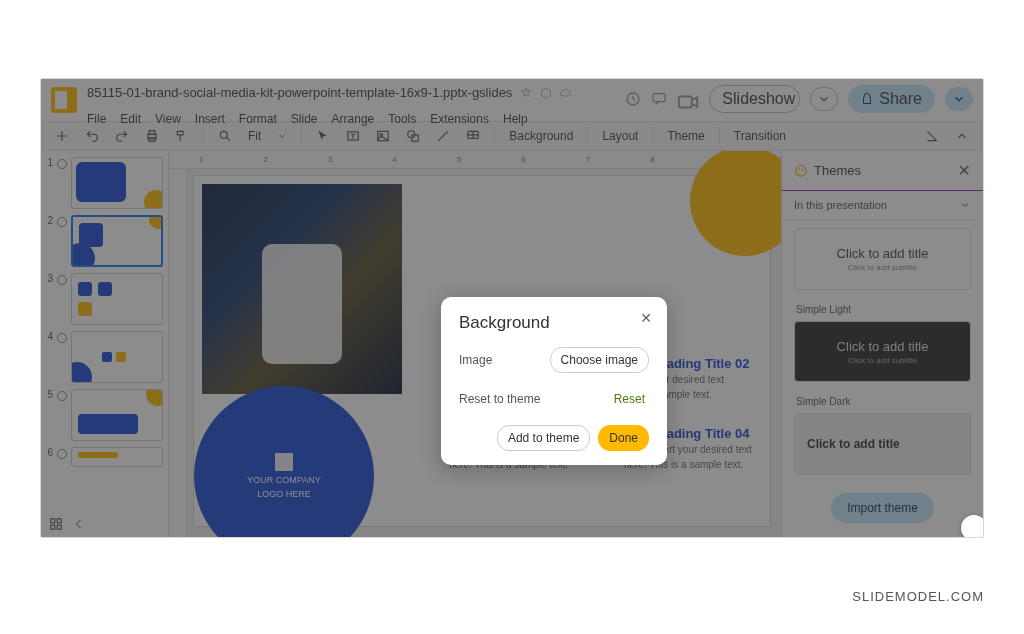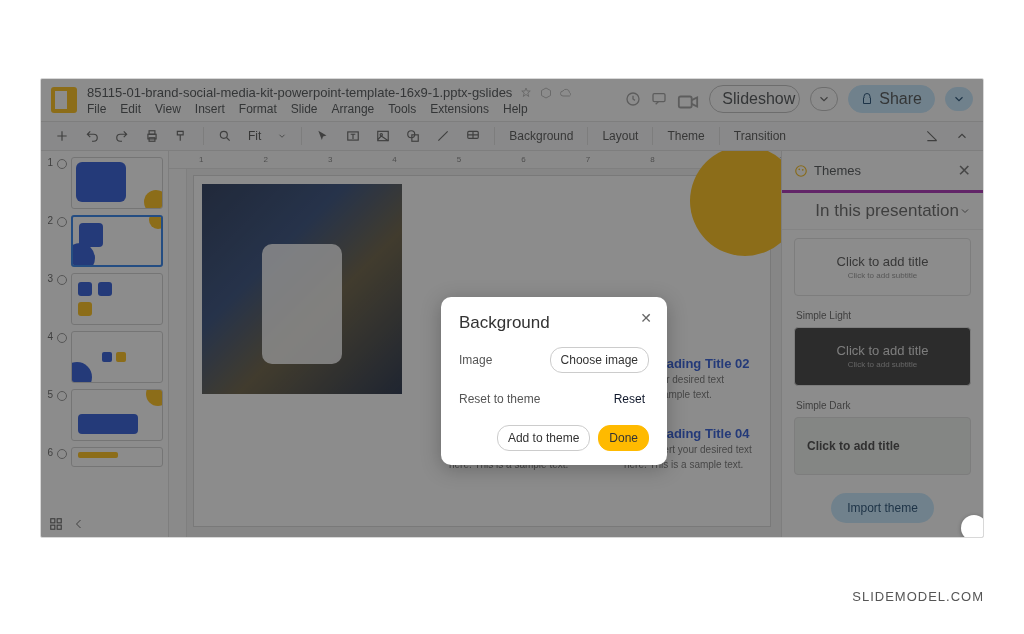--- a/index.html
+++ b/index.html
@@ -2,21 +2,21 @@
 <html><head>
 <meta charset="utf-8">
 <style>
 *{box-sizing:border-box;margin:0;padding:0;font-family:Arial,"Helvetica Neue",Helvetica,sans-serif}
 body{background:#fff;width:1024px;height:634px;overflow:hidden;position:relative}
 .stage{position:absolute;left:40px;top:78px;width:944px;height:460px;background:#fff;border:1px solid #d8d8d8;border-radius:2px;overflow:hidden}
 .overlay{position:absolute;inset:0;background:rgba(45,45,45,.55);z-index:40}
 .topbar{display:flex;align-items:flex-start;height:42px;padding:6px 10px 0 10px;gap:10px;position:relative}
 .logo{width:26px;height:26px;background:#ffba00;border-radius:3px;position:relative;margin-top:2px}
 .logo::after{content:"";position:absolute;left:4px;top:4px;width:12px;height:18px;background:#fff}
-.title-area{display:flex;flex-direction:column;gap:2px}
+.title-area{display:flex;flex-direction:column;gap:12px}
 .doc-title-row{display:flex;align-items:center;gap:8px;color:#3c4043;font-size:13px}
 .doc-title-row .ico{width:12px;height:12px;opacity:.55}
 .menurow{display:flex;gap:14px;font-size:12px;color:#3c4043}
 .menurow span{cursor:default}
 .right-actions{position:absolute;right:10px;top:6px;display:flex;align-items:center;gap:10px}
 .pill{display:flex;align-items:center;gap:6px;border:1px solid #bbb;border-radius:18px;padding:4px 12px;font-size:16px;color:#3c4043;background:#fff}
 .pill.split{padding-right:4px}
 .pill.share{background:#c2e7ff;border-color:#c2e7ff}
 .caret{width:14px;height:14px}
 .icn{width:16px;height:16px;opacity:.6}
@@ -40,37 +40,37 @@
 .slide .photo{position:absolute;left:8px;top:8px;width:200px;height:210px;background:linear-gradient(135deg,#12244a 0%,#1e3a6e 35%,#5a4e2f 60%,#0e1b35 100%)}
 .slide .photo::after{content:"";position:absolute;left:60px;top:60px;width:80px;height:120px;border-radius:10px;background:rgba(255,255,255,.85)}
 .slide .ycircle{position:absolute;right:-30px;top:-30px;width:110px;height:110px;border-radius:50%;background:#ffba00}
 .slide .bcircle{position:absolute;left:0;bottom:-40px;width:180px;height:180px;border-radius:50%;background:#1a4bd4;display:flex;align-items:center;justify-content:center;color:#fff;font-size:9px;text-align:center;flex-direction:column;gap:4px}
 .slide .bcircle .gift{width:18px;height:18px;background:#fff;opacity:.9}
 .slide .col{position:absolute;width:170px}
 .slide .col .num{color:#d8d8d8;font-size:18px;font-weight:700;float:left;margin-right:6px}
 .slide .col .h{color:#1a4bd4;font-size:13px;font-weight:700}
 .slide .col .p{color:#666;font-size:10px;line-height:1.3;margin-top:2px}
 .panel{width:202px;border-left:1px solid #e0e0e0;background:#fff;display:flex;flex-direction:column}
-.panel-h{display:flex;align-items:center;justify-content:space-between;padding:10px 12px;border-bottom:3px solid #a21caf}
+.panel-h{display:flex;align-items:center;justify-content:space-between;padding:10px 12px;border-bottom:1px solid #a21caf}
 .panel-h .t{font-size:13px;color:#3c4043;display:flex;align-items:center;gap:6px}
-.panel-sub{display:flex;align-items:center;justify-content:flex-end;padding:8px 12px;font-size:17px;color:#555;border-bottom:1px solid #eee}
+.panel-sub{display:flex;align-items:center;justify-content:space-between;padding:8px 12px;font-size:11px;color:#555;border-bottom:1px solid #eee}
 .theme-list{flex:1;overflow:auto;padding:8px 12px;display:flex;flex-direction:column;}
 .theme-card{border:1px solid #ddd;border-radius:4px;height:78px;display:flex;flex-direction:column;align-items:center;justify-content:center;font-size:11px;color:#444;gap:2px}
 .theme-card.dark{background:#2b2b2b;color:#ddd}
 .theme-card.accent{background:#eef2ee;align-items:flex-start;padding-left:12px;justify-content:center}
 .theme-label{font-size:10px;color:#555;margin:14px 0 6px 2px}
 .import{align-self:center;margin:10px 0 14px 0;background:#c2e7ff;border:none;border-radius:18px;padding:8px 16px;font-size:12px;color:#0b3b66}
 .dialog{position:absolute;z-index:60;left:400px;top:218px;width:226px;background:#fff;border-radius:10px;box-shadow:0 4px 20px rgba(0,0,0,.25);padding:16px 18px 14px 18px}
 .dialog h3{font-size:17px;color:#333;font-weight:400;margin-bottom:14px}
 .dialog .close{position:absolute;right:14px;top:14px;width:14px;height:14px;color:#666;font-size:14px;line-height:14px;text-align:center}
 .drow{display:flex;align-items:center;justify-content:space-between;font-size:12px;color:#555;margin-bottom:14px}
 .swatch{width:26px;height:18px;border:1px solid #bbb;border-radius:4px;display:flex;align-items:center;justify-content:flex-end;padding-right:3px;background:#fff}
 .swatch .tri{width:0;height:0;border-left:4px solid transparent;border-right:4px solid transparent;border-top:5px solid #555}
 .chip{border:1px solid #ccc;border-radius:12px;padding:5px 10px;font-size:12px;color:#333;background:#fff}
-.chip.ghost{color:#0f172a;border:none;background:transparent;padding:5px 4px}
+.chip.ghost{color:#4d7c0f;border:none;background:transparent;padding:5px 4px}
 .dactions{display:flex;justify-content:flex-end;gap:8px;margin-top:6px}
 .dactions .primary{background:#ffba00;border-color:#ffba00;font-weight:500}
 .nav{position:absolute;left:8px;bottom:6px;display:flex;align-items:center;gap:10px;font-size:13px;color:#444}
 .watermark{position:absolute;right:40px;bottom:30px;font-size:13px;letter-spacing:1px;color:#555}
 .whitefab{position:absolute;right:-4px;bottom:-4px;width:26px;height:26px;border-radius:50%;background:#fff;box-shadow:0 1px 4px rgba(0,0,0,.3);z-index:70}
 svg{display:block}
 </style>
 </head>
 <body>
 
@@ -314,20 +314,25 @@
           <span>6</span>
           <span>7</span>
           <span>8</span>
           <span>9</span>
           <span>10</span>
       </div>
       <div class="ruler-v"></div>
       <div class="slide">
         <div class="photo"></div>
         <div class="ycircle"></div>
+        <div class="bcircle">
+          <div class="gift"></div>
+          <span>YOUR COMPANY</span>
+          <span>LOGO HERE</span>
+        </div>
         <div class="col" style="left:430px;top:180px">
           <span class="num">02</span>
           <div class="h">Heading Title 02</div>
           <div class="p">your desired text</div>
           <div class="p">his is a sample text.</div>
         </div>
         <div class="col" style="left:255px;top:250px">
           <span class="num">03</span>
           <div class="h">Heading Title 03</div>
           <div class="p">Insert your desired text</div>

